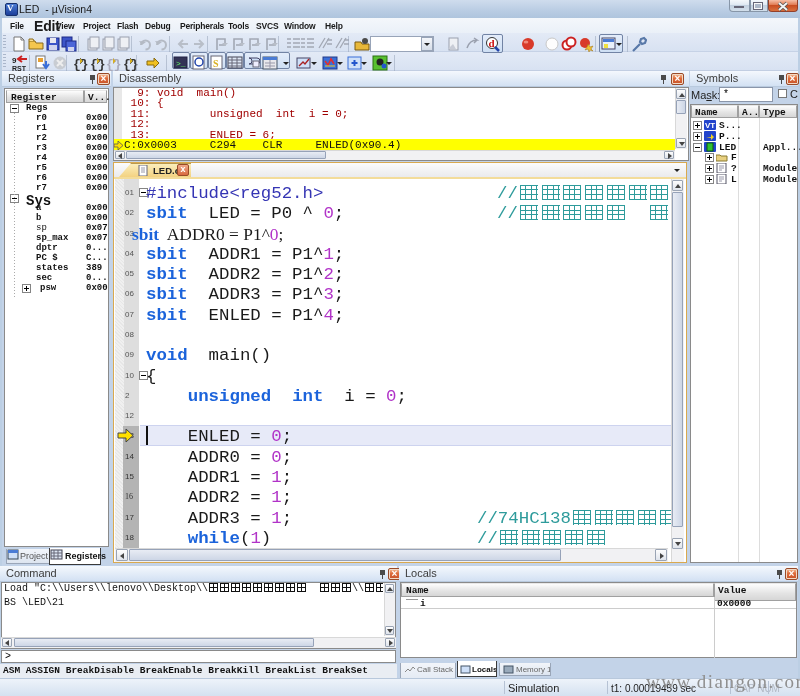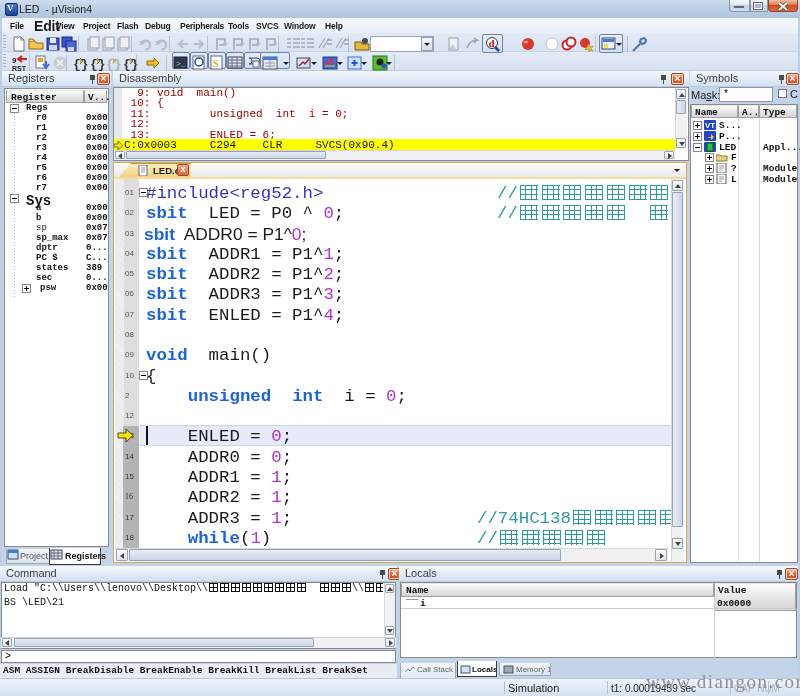--- a/index.html
+++ b/index.html
@@ -357,21 +357,21 @@
 <div class="ab pin" style="left:659px;top:74px;"></div>
 <div class="ab xbtn" style="left:671px;top:73px;"></div>
 <div class="ab pwhite" style="left:113px;top:87px;width:576px;height:74px"></div>
 <div class="ab" style="left:114px;top:88px;width:8px;height:61px;background:#e8e8e8"></div>
 <div class="ab" style="left:124px;top:87.8px;font-family:Liberation Mono;font-size:11px;line-height:11px;color:#a00000;white-space:pre">  9: void  main()</div>
 <div class="ab" style="left:124px;top:98.3px;font-family:Liberation Mono;font-size:11px;line-height:11px;color:#a00000;white-space:pre"> 10: {</div>
 <div class="ab" style="left:124px;top:108.8px;font-family:Liberation Mono;font-size:11px;line-height:11px;color:#a00000;white-space:pre"> 11:         unsigned  int  i = 0;</div>
 <div class="ab" style="left:124px;top:119.3px;font-family:Liberation Mono;font-size:11px;line-height:11px;color:#a00000;white-space:pre"> 12: </div>
 <div class="ab" style="left:124px;top:129.8px;font-family:Liberation Mono;font-size:11px;line-height:11px;color:#a00000;white-space:pre"> 13:         ENLED = 6;</div>
 <div class="ab" style="left:114px;top:139px;width:561px;height:10.5px;background:#ffff00"></div>
-<div class="ab" style="left:124px;top:139.6px;font-family:Liberation Mono;font-size:11px;line-height:11px;color:#111;white-space:pre">C:0x0003     C294    CLR     SVCS(0x90.4)</div>
+<div class="ab" style="left:124px;top:139.6px;font-family:Liberation Mono;font-size:11px;line-height:11px;color:#111;white-space:pre">C:0x0003     C294    CLR     ENLED(0x90.4)</div>
 <div class="ab" style="left:114px;top:140px;width:9px;height:9px"><svg width="9" height="9">
       <path d="M0 3h4V0l5 4.5L4 9V6H0z" fill="#ffe000" stroke="#555" stroke-width=".8"></path>
     </svg></div>
 <div class="ab scrV" style="left:675px;top:88px;width:12px;height:61px"></div>
 <div class="ab sbtn" style="left:676px;top:89px;width:10px;height:10px">
     <div class="ab tri-u" style="left:2px;top:3px"></div>
   </div>
 <div class="ab sbtn" style="left:676px;top:138px;width:10px;height:10px">
     <div class="ab tri-d" style="left:2px;top:3px"></div>
   </div>
@@ -426,21 +426,21 @@
 <div class="ab" style="left:125px;top:492.2px;width:12px;font-size:8px;color:#333;font-family:Liberation Serif, serif">16</div>
 <div class="ab" style="left:125px;top:512.5px;width:12px;font-size:8px;color:#333;font-family:Liberation Sans">17</div>
 <div class="ab" style="left:125px;top:532.8px;width:12px;font-size:8px;color:#333;font-family:Liberation Sans">18</div>
 <div class="ab treebox" style="left:139px;top:188.0px;"></div>
 <div class="ab treebox" style="left:139px;top:370.5px;"></div>
 <div class="ab" style="left:117px;top:428.4px;width:17px;height:15px"><svg width="17" height="15">
       <path d="M1 5h8V1l7 6.5L9 14v-4H1z" fill="#ffe000" stroke="#444" stroke-width="1"></path>
     </svg></div>
 <div class="ab" style="left:146px;top:184.0px;height:20px;font-family:Liberation Mono;font-size:17.4px;line-height:19px;white-space:pre;color:#1a1a1a"><span style="color:#3535b4">#include&lt;reg52.h&gt;</span><span class="ab cmt" style="left:351px;top:0;white-space:pre">//<i class="cj"></i><i class="cj"></i><i class="cj"></i><i class="cj"></i><i class="cj"></i><i class="cj"></i><i class="cj"></i></span></div>
 <div class="ab" style="left:146px;top:204.3px;height:20px;font-family:Liberation Mono;font-size:17.4px;line-height:19px;white-space:pre;color:#1a1a1a"><span class="kw">sbit</span>  LED = P0 ^ <span class="num">0</span>;<span class="ab cmt" style="left:351px;top:0;white-space:pre">//<i class="cj"></i><i class="cj"></i><i class="cj"></i><i class="cj"></i><i class="cj"></i>  <i class="cj"></i></span></div>
-<div class="ab" style="left:144px;top:224.6px;height:20px;font-family:Liberation Sans, sans-serif;font-size:17.4px;line-height:19px;white-space:pre;color:#1a1a1a"><span class="kw">sbit</span>  ADDR0 = P1^<span class="num">0</span>;</div>
+<div class="ab" style="left:132px;top:224.6px;height:20px;font-family:Liberation Serif, serif;font-size:17.4px;line-height:19px;white-space:pre;color:#1a1a1a"><span class="kw">sbit</span>  ADDR0 = P1^<span class="num">0</span>;</div>
 <div class="ab" style="left:146px;top:244.8px;height:20px;font-family:Liberation Mono;font-size:17.4px;line-height:19px;white-space:pre;color:#1a1a1a"><span class="kw">sbit</span>  ADDR1 = P1^<span class="num">1</span>;</div>
 <div class="ab" style="left:146px;top:265.1px;height:20px;font-family:Liberation Mono;font-size:17.4px;line-height:19px;white-space:pre;color:#1a1a1a"><span class="kw">sbit</span>  ADDR2 = P1^<span class="num">2</span>;</div>
 <div class="ab" style="left:146px;top:285.4px;height:20px;font-family:Liberation Mono;font-size:17.4px;line-height:19px;white-space:pre;color:#1a1a1a"><span class="kw">sbit</span>  ADDR3 = P1^<span class="num">3</span>;</div>
 <div class="ab" style="left:146px;top:305.7px;height:20px;font-family:Liberation Mono;font-size:17.4px;line-height:19px;white-space:pre;color:#1a1a1a"><span class="kw">sbit</span>  ENLED = P1^<span class="num">4</span>;</div>
 <div class="ab" style="left:146px;top:346.2px;height:20px;font-family:Liberation Mono;font-size:17.4px;line-height:19px;white-space:pre;color:#1a1a1a"><span class="kw">void</span>  main()</div>
 <div class="ab" style="left:146px;top:366.5px;height:20px;font-family:Liberation Mono;font-size:17.4px;line-height:19px;white-space:pre;color:#1a1a1a">{</div>
 <div class="ab" style="left:146px;top:386.8px;height:20px;font-family:Liberation Mono;font-size:17.4px;line-height:19px;white-space:pre;color:#1a1a1a">    <span class="kw">unsigned</span>  <span class="kw">int</span>  i = <span class="num">0</span>;</div>
 <div class="ab" style="left:146px;top:427.4px;height:20px;font-family:Liberation Mono;font-size:17.4px;line-height:19px;white-space:pre;color:#1a1a1a">    ENLED = <span class="num">0</span>;</div>
 <div class="ab" style="left:146px;top:447.6px;height:20px;font-family:Liberation Mono;font-size:17.4px;line-height:19px;white-space:pre;color:#1a1a1a">    ADDR0 = <span class="num">0</span>;</div>
 <div class="ab" style="left:146px;top:467.9px;height:20px;font-family:Liberation Mono;font-size:17.4px;line-height:19px;white-space:pre;color:#1a1a1a">    ADDR1 = <span class="num">1</span>;</div>
@@ -548,21 +548,21 @@
   </div>
 <div class="ab" style="left:0px;top:664px;width:397px;height:14px;background:#e9edf3"></div>
 <div class="ab" style="left:3px;top:665px;font-family:Liberation Mono;font-size:9.5px;font-weight:bold;color:#111;white-space:pre">ASM ASSIGN BreakDisable BreakEnable BreakKill BreakList BreakSet</div>
 <div class="ab ptitle" style="left:399px;top:566px;width:399px;height:16px">Locals</div>
 <div class="ab pin" style="left:775px;top:569px;"></div>
 <div class="ab xbtn" style="left:785px;top:568px;"></div>
 <div class="ab pwhite" style="left:400px;top:582px;width:397px;height:76px"></div>
 <div class="ab thdr" style="left:401px;top:583px;width:313px;height:14px">
     <span style="position:absolute;left:4px;top:1px;font-family:Liberation Mono;font-size:9.5px;font-weight:bold;color:#111">Name</span>
   </div>
-<div class="ab thdr" style="left:714px;top:583px;width:82px;height:28px">
+<div class="ab thdr" style="left:714px;top:583px;width:82px;height:18px">
     <span style="position:absolute;left:3px;top:1px;font-family:Liberation Mono;font-size:9.5px;font-weight:bold;color:#111">Value</span>
   </div>
 <div class="ab" style="left:406px;top:599px;width:12px;height:1px;background:#999"></div>
 <div class="ab" style="left:420px;top:598px;font-family:Liberation Mono;font-size:9.5px;font-weight:bold;color:#111">i</div>
 <div class="ab" style="left:717px;top:598px;font-family:Liberation Mono;font-size:9.5px;font-weight:bold;color:#111">0x0000</div>
 <div class="ab" style="left:401px;top:608px;width:395px;height:1px;background:#ccc"></div>
 <div class="ab" style="left:714px;top:597px;width:1px;height:61px;background:#ccc"></div>
 <div class="ab" style="left:400px;top:663px;width:56px;height:25px;background:linear-gradient(#f2f5fa,#dde5f0);border:1px solid #9aa6b8;border-top:none;font-size:8px;color:#666;white-space:nowrap;overflow:hidden">
     <span style="position:absolute;left:16px;top:2px">Call Stack</span>
     <span class="ab" style="left:3px;top:1px"><svg width="12" height="11">

